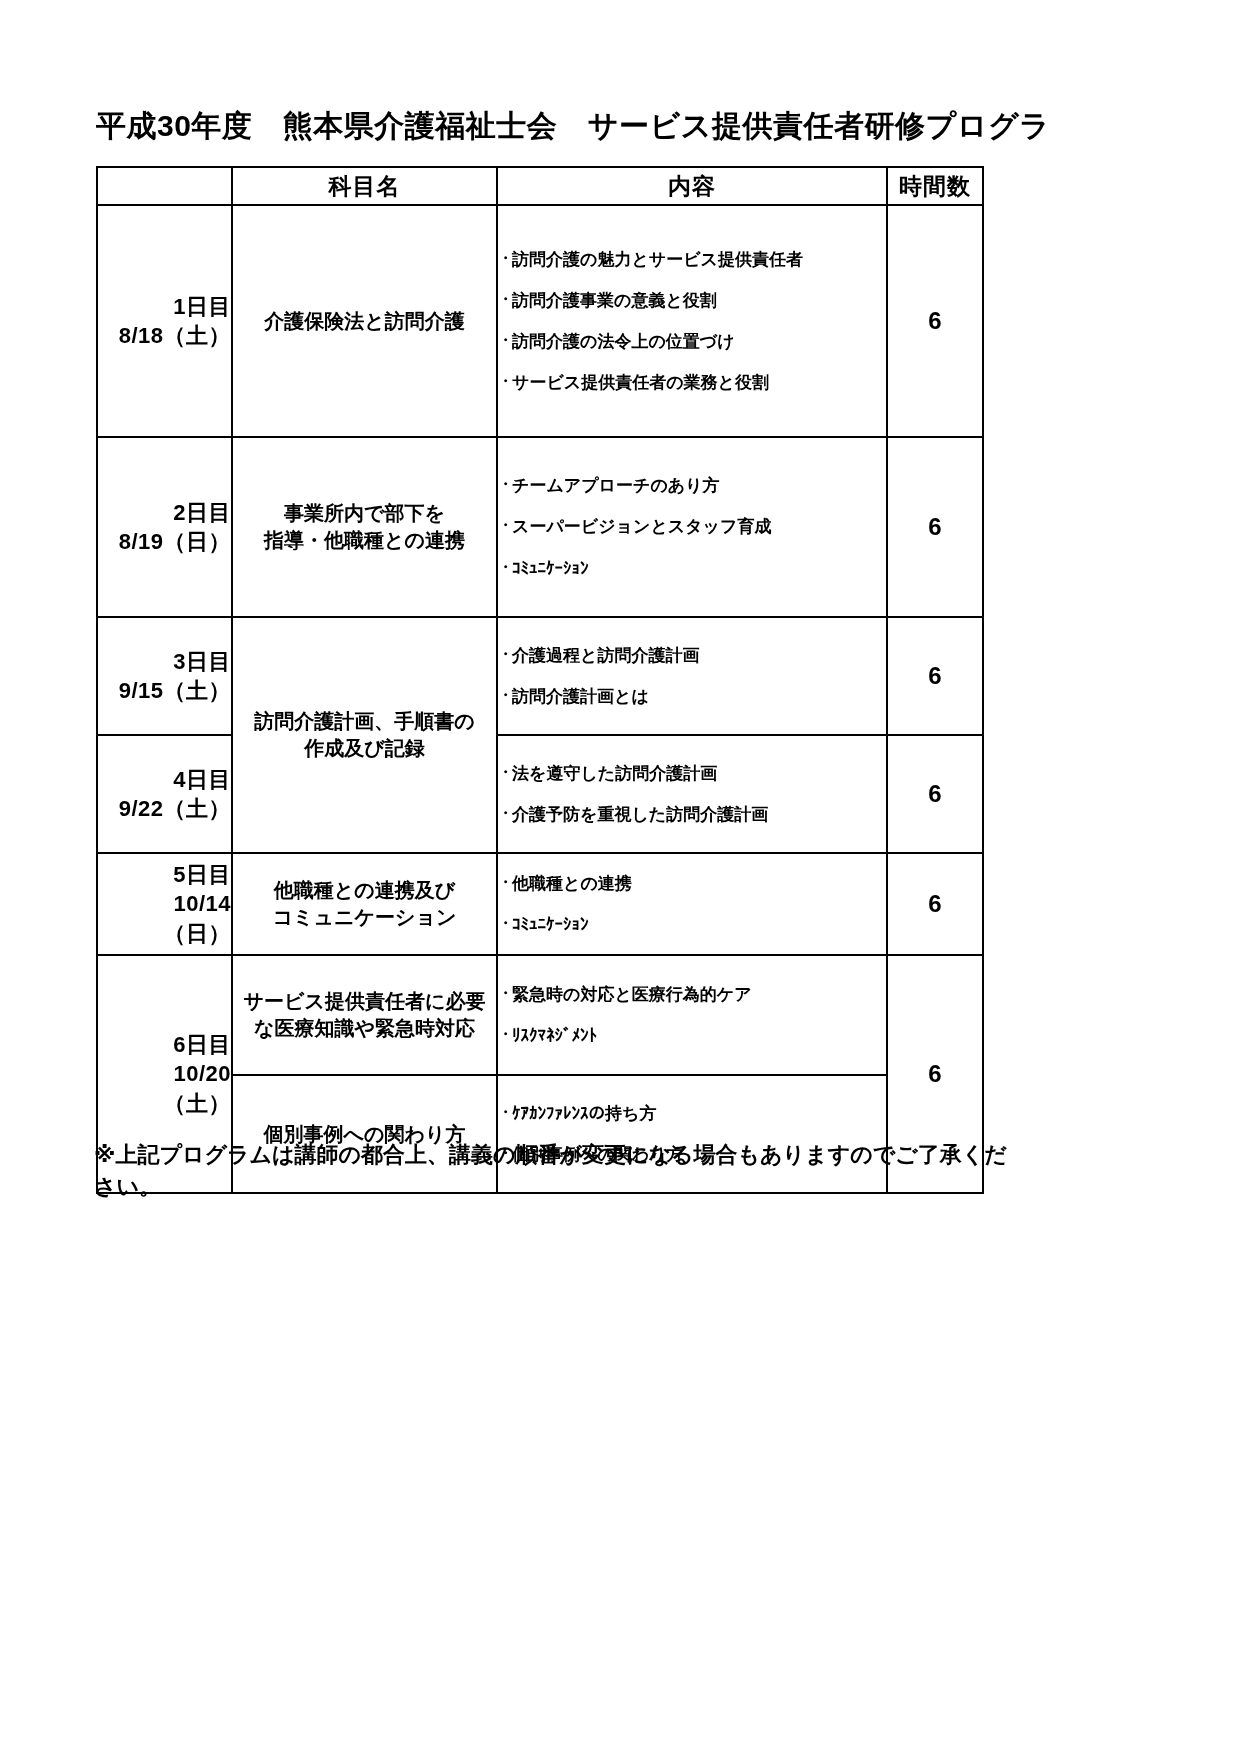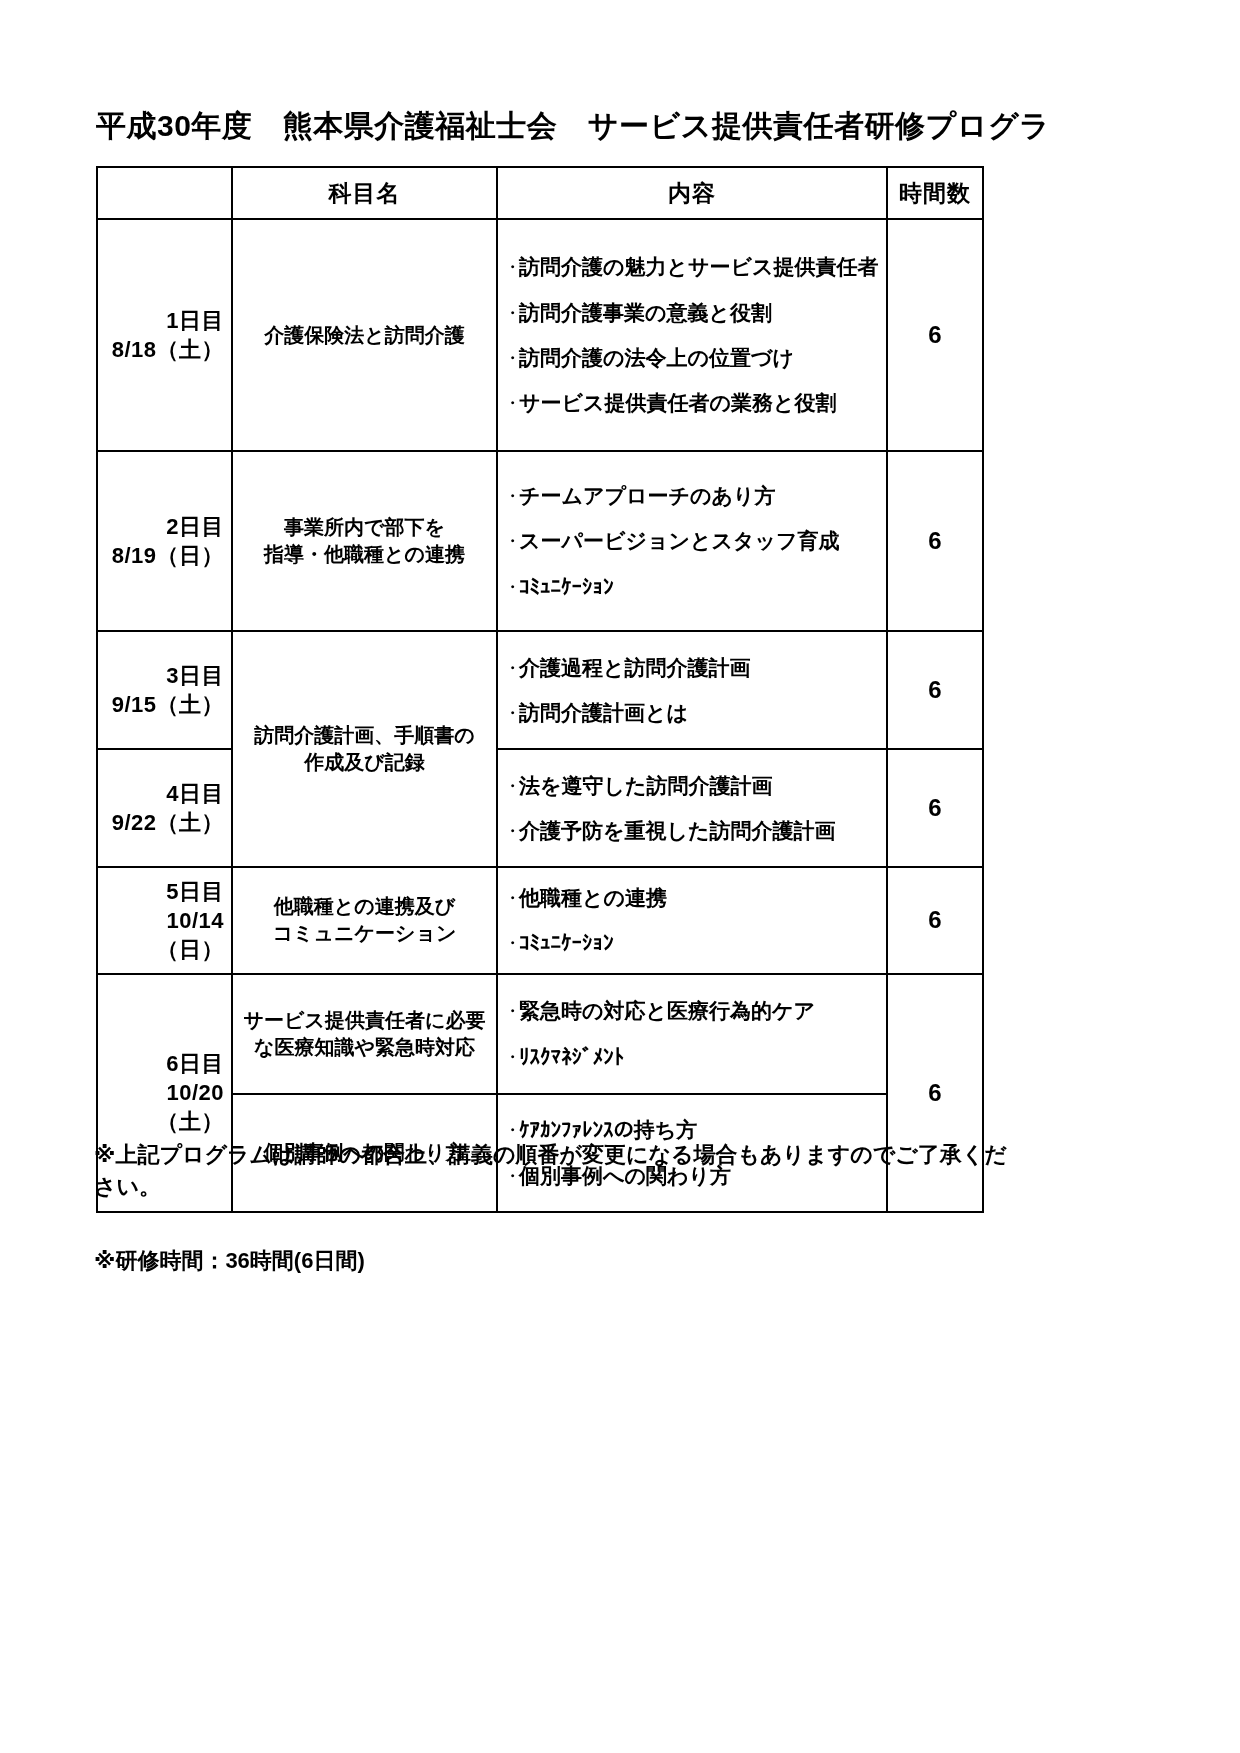--- a/index.html
+++ b/index.html
@@ -41,21 +41,21 @@
   .prog-table {
     position: absolute;
     left: 96px;
     top: 166px;
     width: 886px;
     border-collapse: collapse;
     table-layout: fixed;
   }
   .prog-table td, .prog-table th {
     border: 2px solid #000000;
-    padding: 7px;
+    padding: 0;
     vertical-align: middle;
     font-weight: 700;
     background: #ffffff;
   }
 
   .col-day    { width: 135px; }
   .col-subj   { width: 265px; }
   .col-cont   { width: 390px; }
   .col-hours  { width: 96px; }
 
@@ -80,21 +80,21 @@
     text-align: center;
     font-size: 20px;
     line-height: 1.35;
     padding: 6px 8px;
     letter-spacing: 0px;
   }
   .cell-subject .s-line { display: block; white-space: nowrap; }
 
   .cell-content {
     padding: 10px 4px 10px 10px;
-    font-size: 21px;
+    font-size: 17px;
     line-height: 1.3;
     letter-spacing: 0px;
   }
   .cell-content ul {
     list-style: none;
     margin: 0;
     padding: 0;
     display: flex;
     flex-direction: column;
     justify-content: space-around;
@@ -285,16 +285,15 @@
             <li>個別事例への関わり方</li>
           </ul>
         </td>
       </tr>
 
     </tbody>
   </table>
 
   <div class="notes">
     <div class="note note-1">※上記プログラムは講師の都合上、講義の順番が変更になる場合もありますのでご了承ください。</div>
-    <div class="note note-2">※研修時間：36時間(6日間)</div>
   </div>
 
 </div>
 
 </body></html>

